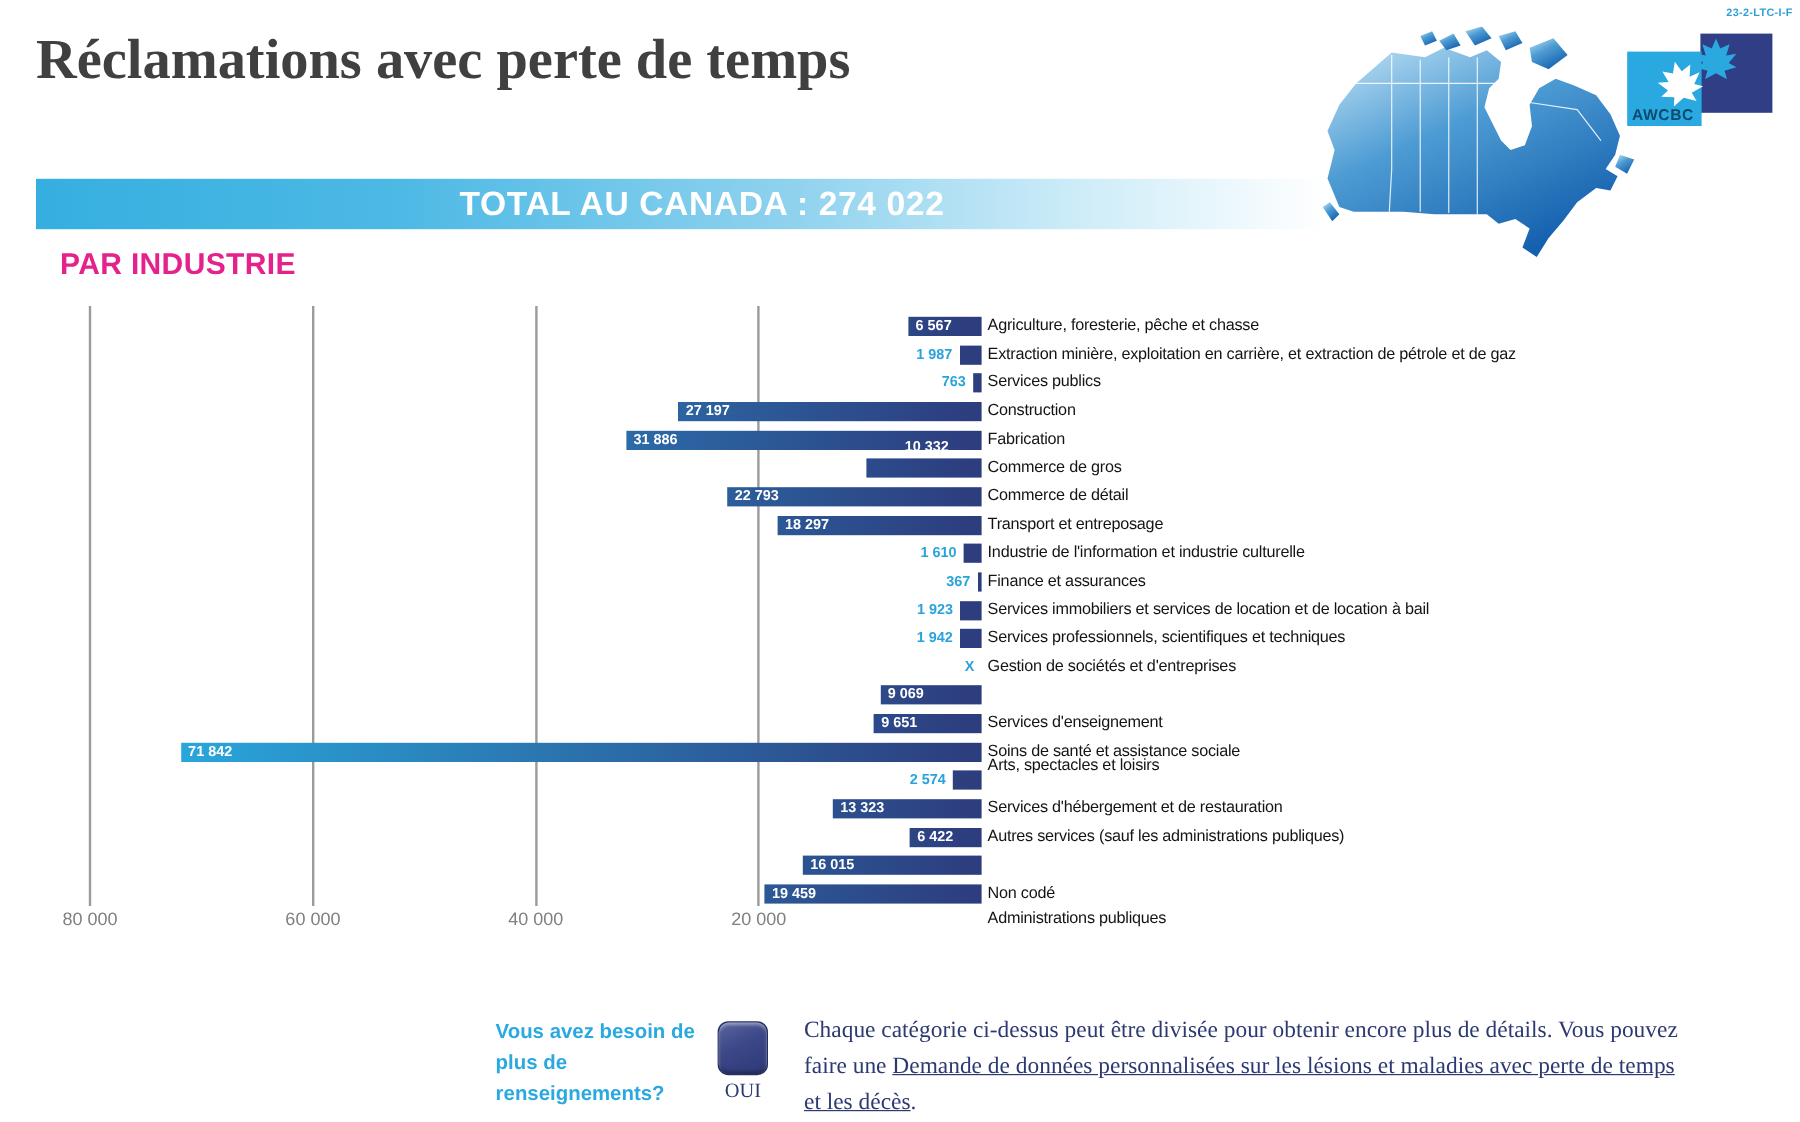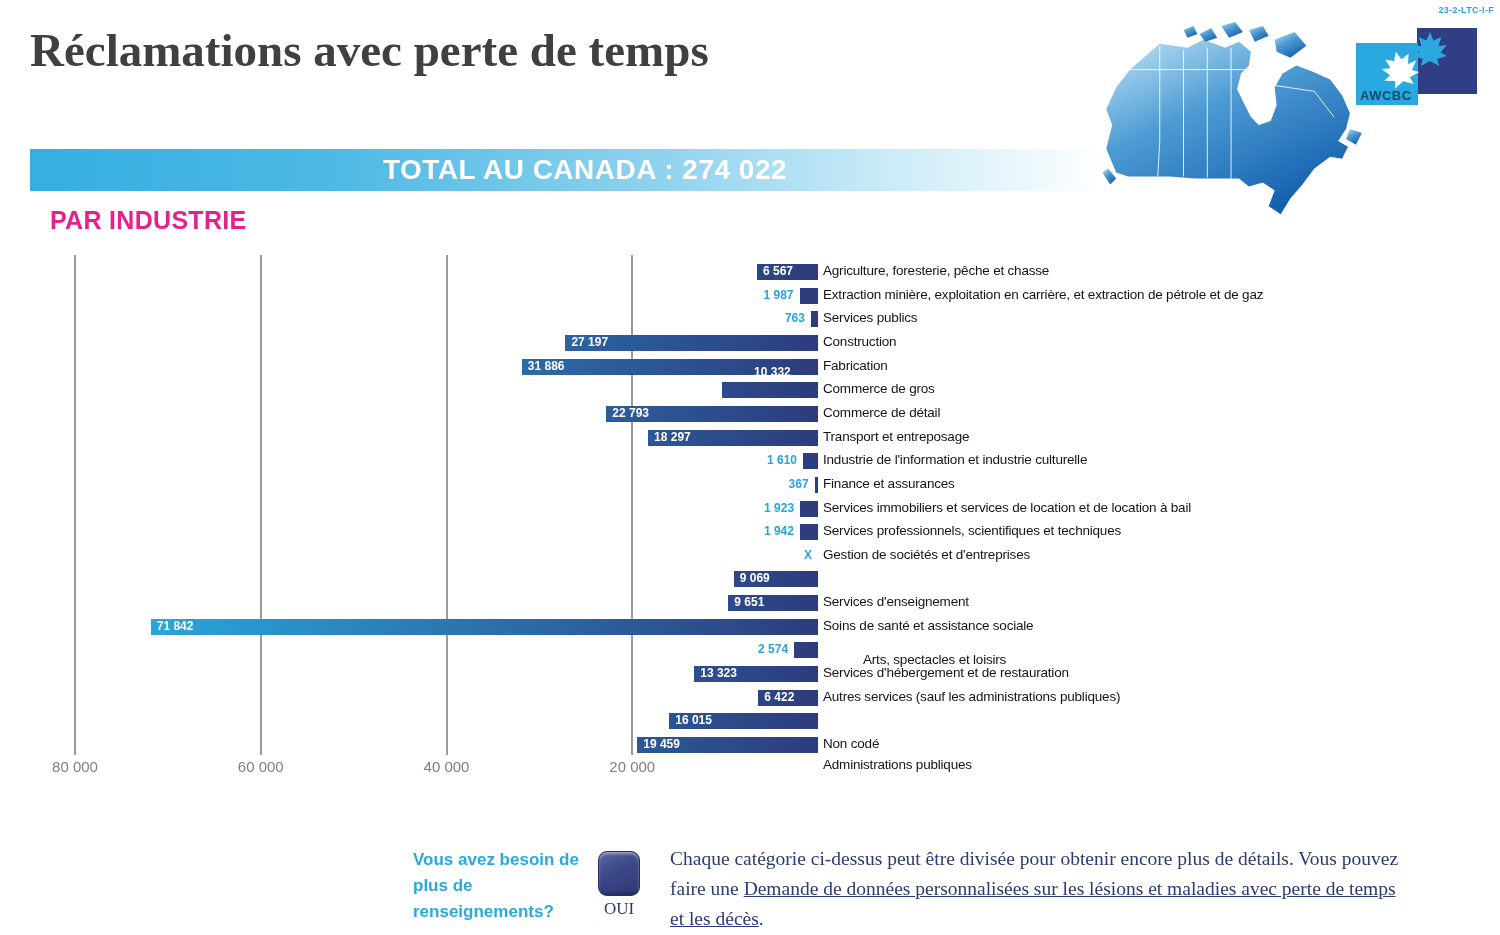--- a/index.html
+++ b/index.html
@@ -170,21 +170,21 @@
       <div class="cat-label" style="top: 291.8px;">Gestion de sociétés et d'entreprises</div>
       <div class="val-out" style="top: 292.8px; left: 812px;">X</div>
       <div class="bar" style="left: 733.772px; top: 316.45px; width: 84.2283px; background: linear-gradient(to right, rgb(45, 73, 137), rgb(45, 60, 125));"></div>
       <div class="val-in" style="top: 316.45px; left: 739.772px;">9 069</div>
       <div class="cat-label" style="top: 339.1px;">Services d'enseignement</div>
       <div class="bar" style="left: 728.366px; top: 340.1px; width: 89.6337px; background: linear-gradient(to right, rgb(44, 74, 138), rgb(45, 60, 125));"></div>
       <div class="val-in" style="top: 340.1px; left: 734.366px;">9 651</div>
       <div class="cat-label" style="top: 362.75px;">Soins de santé et assistance sociale</div>
       <div class="bar" style="left: 150.767px; top: 363.75px; width: 667.233px; background: linear-gradient(to right, rgb(41, 166, 219), rgb(45, 60, 125));"></div>
       <div class="val-in" style="top: 363.75px; left: 156.767px;">71 842</div>
-      <div class="cat-label" style="top: 397px; margin-left: 40px;">Arts, spectacles et loisirs</div>
+      <div class="cat-label" style="top: 375px;">Arts, spectacles et loisirs</div>
       <div class="bar" style="left: 794.094px; top: 387.4px; width: 23.906px; background: linear-gradient(to right, rgb(45, 64, 128), rgb(45, 60, 125));"></div>
       <div class="val-out" style="top: 387.4px; left: 788.094px;">2 574</div>
       <div class="cat-label" style="top: 410.05px;">Services d'hébergement et de restauration</div>
       <div class="bar" style="left: 694.263px; top: 411.05px; width: 123.737px; background: linear-gradient(to right, rgb(44, 80, 142), rgb(45, 60, 125));"></div>
       <div class="val-in" style="top: 411.05px; left: 700.263px;">13 323</div>
       <div class="cat-label" style="top: 433.7px;">Autres services (sauf les administrations publiques)</div>
       <div class="bar" style="left: 758.356px; top: 434.7px; width: 59.6443px; background: linear-gradient(to right, rgb(45, 69, 133), rgb(45, 60, 125));"></div>
       <div class="val-in" style="top: 434.7px; left: 764.356px;">6 422</div>
       <div class="cat-label" style="top: 457.35px; margin-top: 45px;">Administrations publiques</div>
       <div class="bar" style="left: 669.261px; top: 458.35px; width: 148.739px; background: linear-gradient(to right, rgb(44, 84, 146), rgb(45, 60, 125));"></div>

